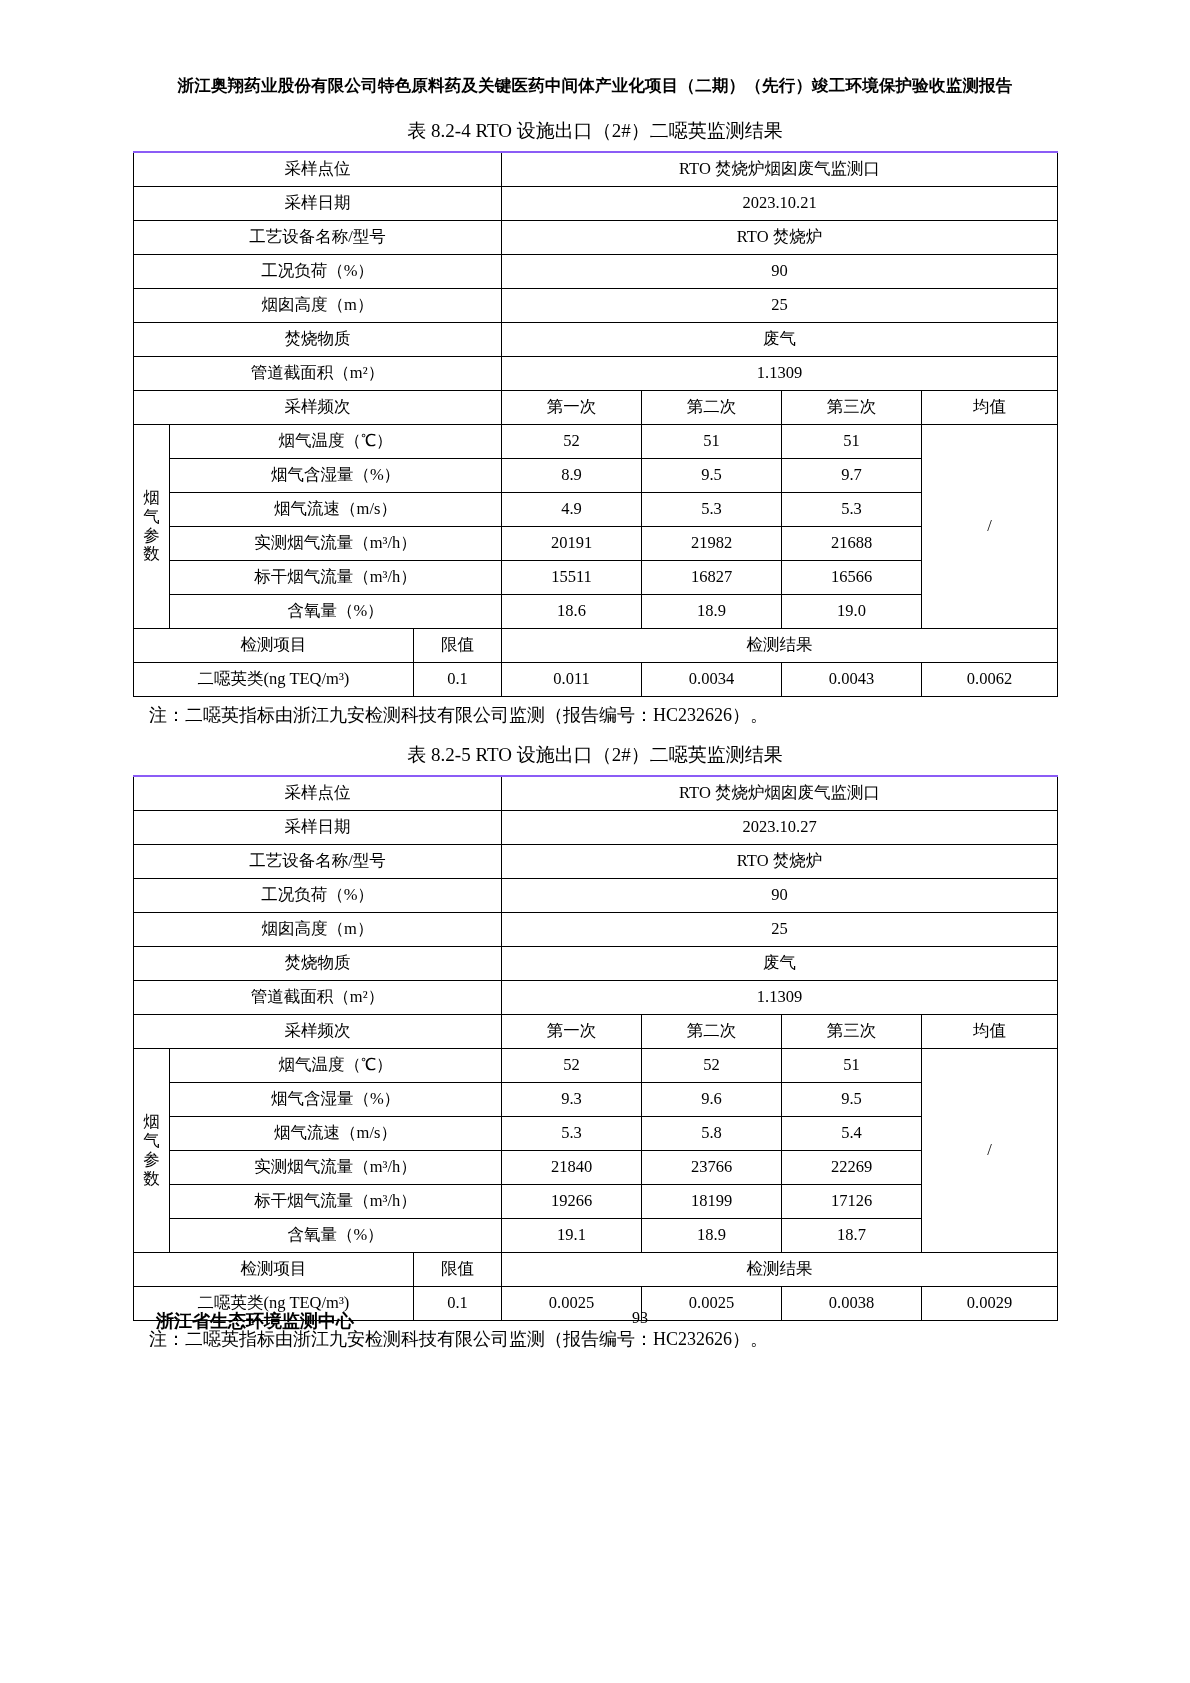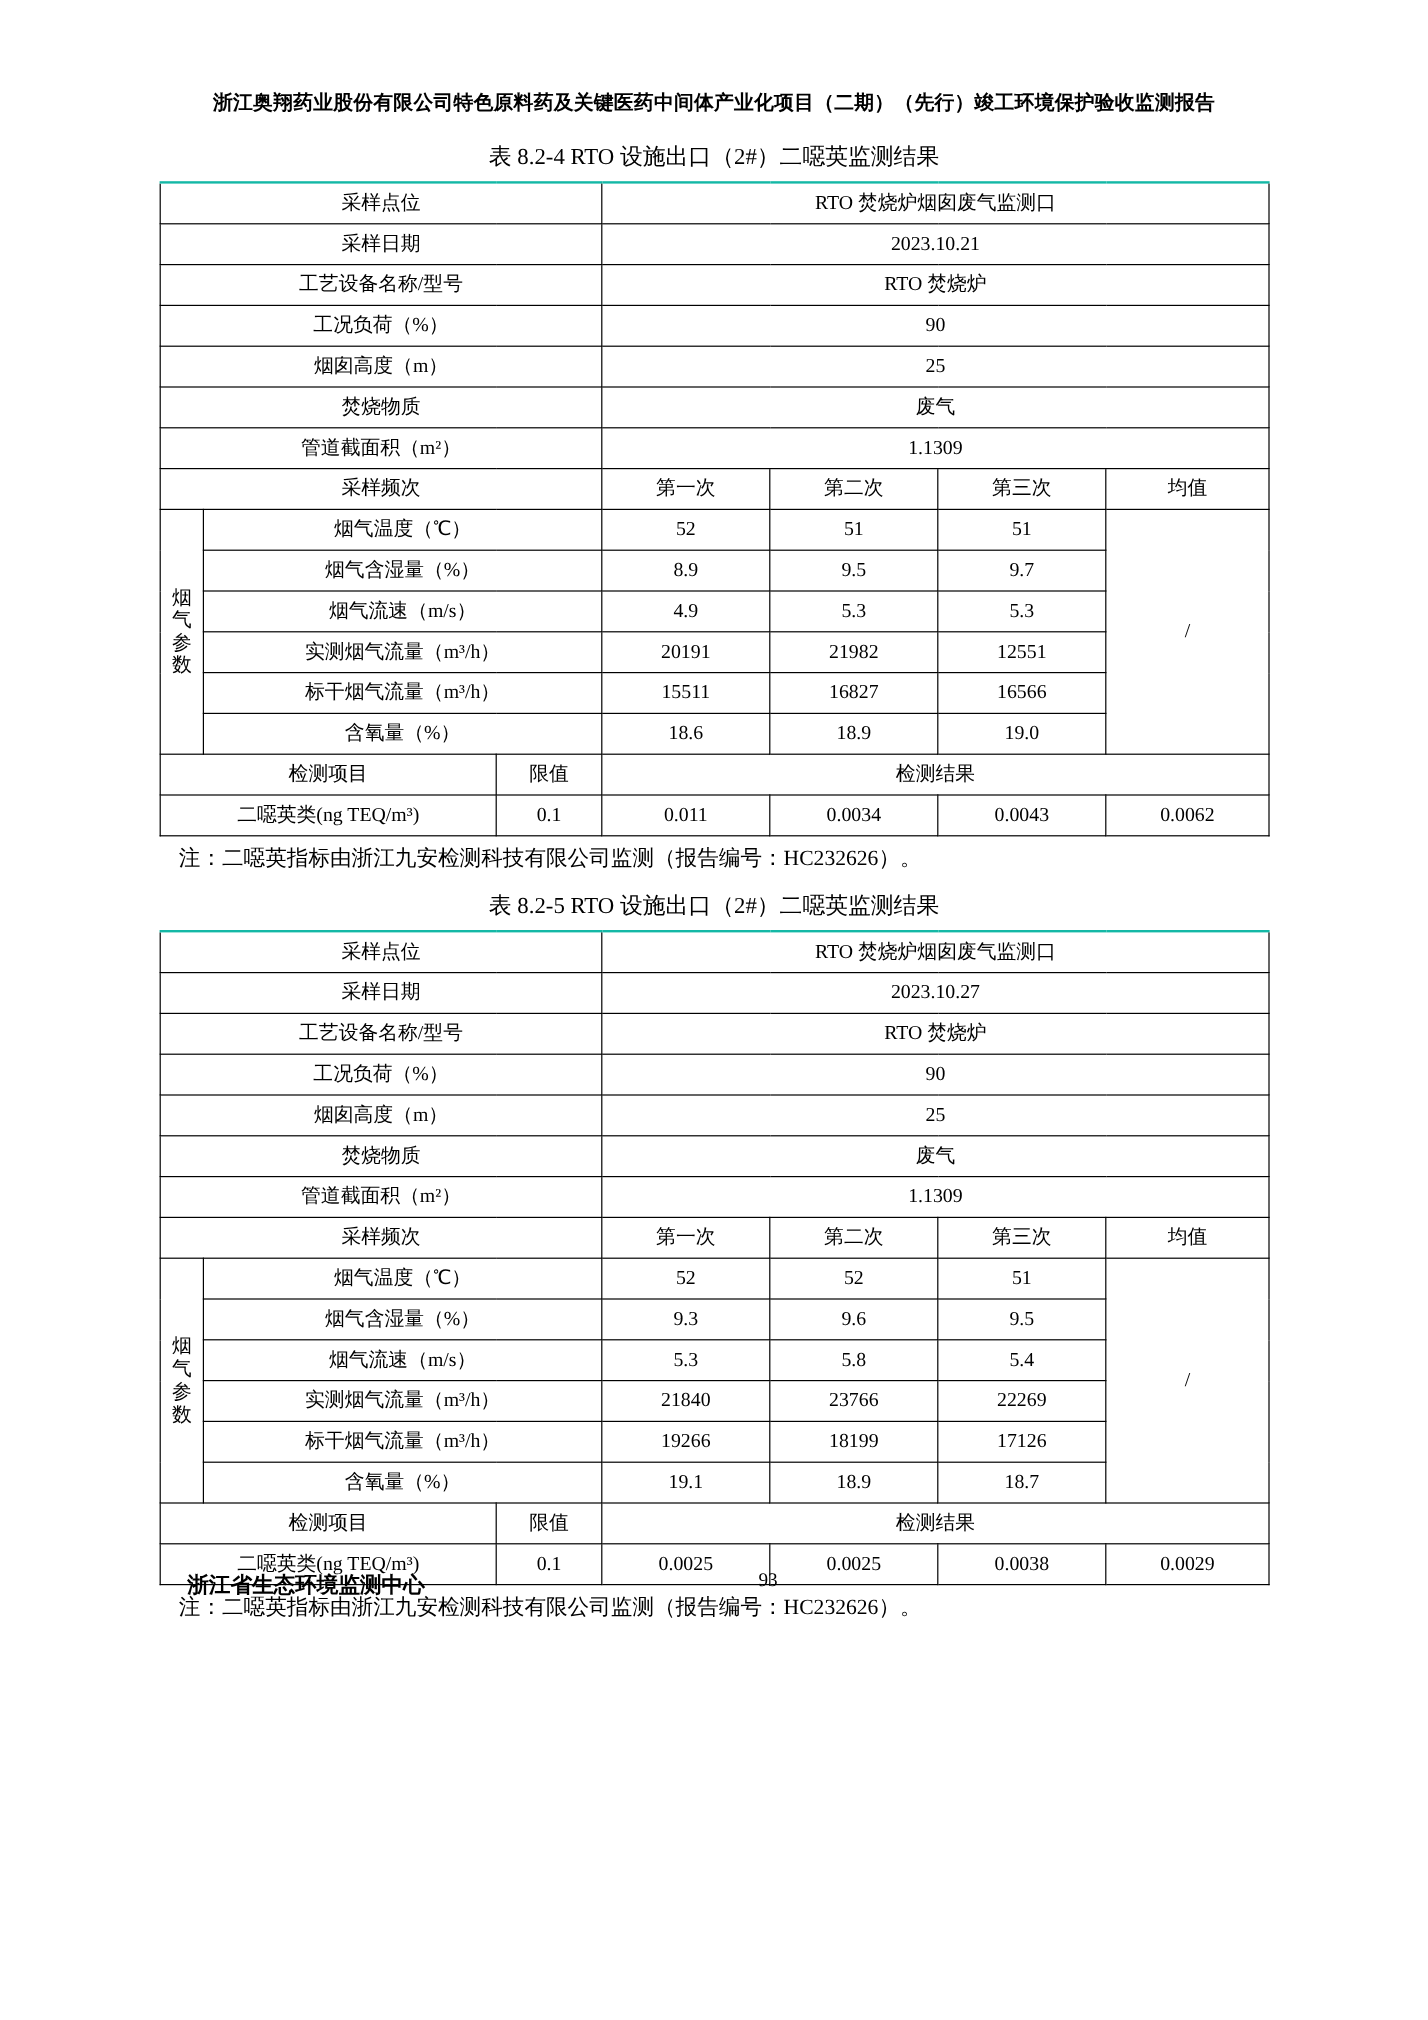--- a/index.html
+++ b/index.html
@@ -53,21 +53,21 @@
   }
   table.dt td {
     border: 1px solid #000;
     text-align: center;
     vertical-align: middle;
     height: 31px;
     padding: 1px 3px;
     font-size: 16.5px;
     line-height: 1.15;
   }
-  table.dt .outer-top td { border-top: 2px solid #14b8a6; }
+  table.dt .outer-top td { border-top: 2px solid #8b5cf6; }
   .vertlabel {
     width: 36px;
     line-height: 1.05;
     font-size: 16.5px;
   }
   .vertlabel span {
     display: block;
     letter-spacing: 0;
   }
   .note {
@@ -185,21 +185,21 @@
         <tr>
           <td colspan="2">烟气流速（m/s）</td>
           <td>4.9</td>
           <td>5.3</td>
           <td>5.3</td>
         </tr>
         <tr>
           <td colspan="2">实测烟气流量（m³/h）</td>
           <td>20191</td>
           <td>21982</td>
-          <td>12551</td>
+          <td>21688</td>
         </tr>
         <tr>
           <td colspan="2">标干烟气流量（m³/h）</td>
           <td>15511</td>
           <td>16827</td>
           <td>16566</td>
         </tr>
         <tr>
           <td colspan="2">含氧量（%）</td>
           <td>18.6</td>

